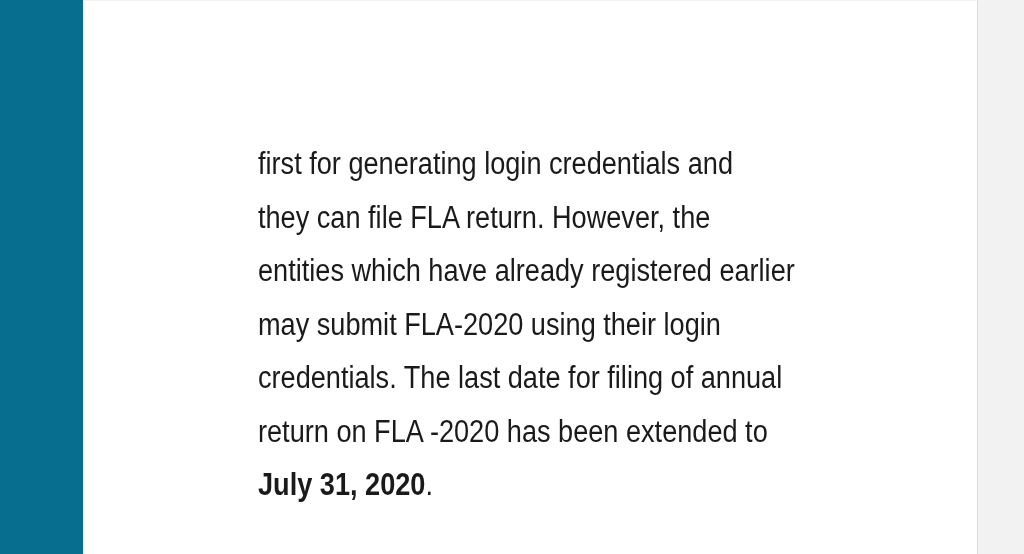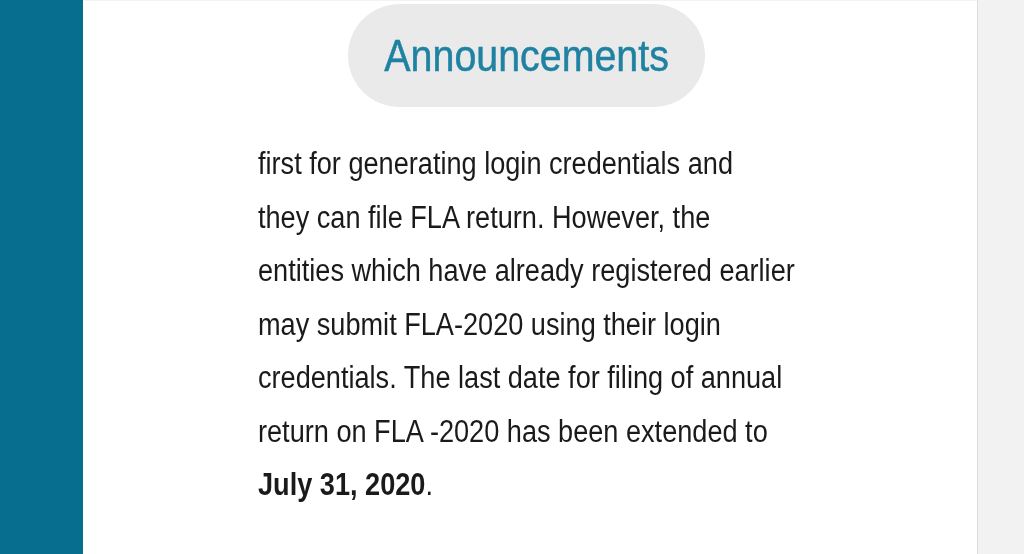--- a/index.html
+++ b/index.html
@@ -74,23 +74,20 @@
 </style>
 </head>
 <body>
 
 <div class="screen">
 
   <div class="left-bar"></div>
 
   <div class="content-panel">
 
-    <div class="title-pill">
-      <span class="title-text">Announcements</span>
-    </div>
 
     <div class="announcement-body">
       <div class="line">first for generating login credentials and</div>
       <div class="line">they can file FLA return. However, the</div>
       <div class="line">entities which have already registered earlier</div>
       <div class="line">may submit FLA-2020 using their login</div>
       <div class="line">credentials. The last date for filing of annual</div>
       <div class="line">return on FLA -2020 has been extended to</div>
       <div class="line"><strong>July 31, 2020</strong><span>.</span></div>
     </div>

